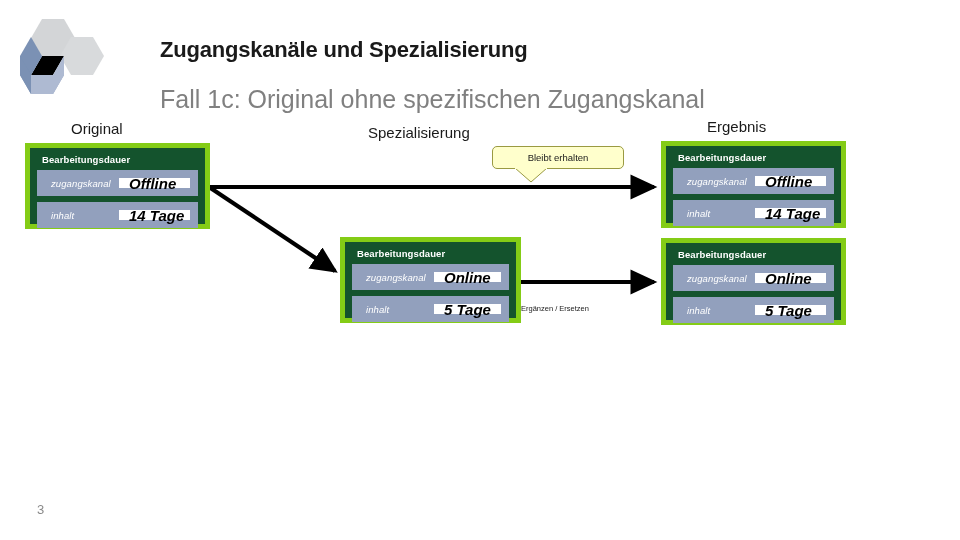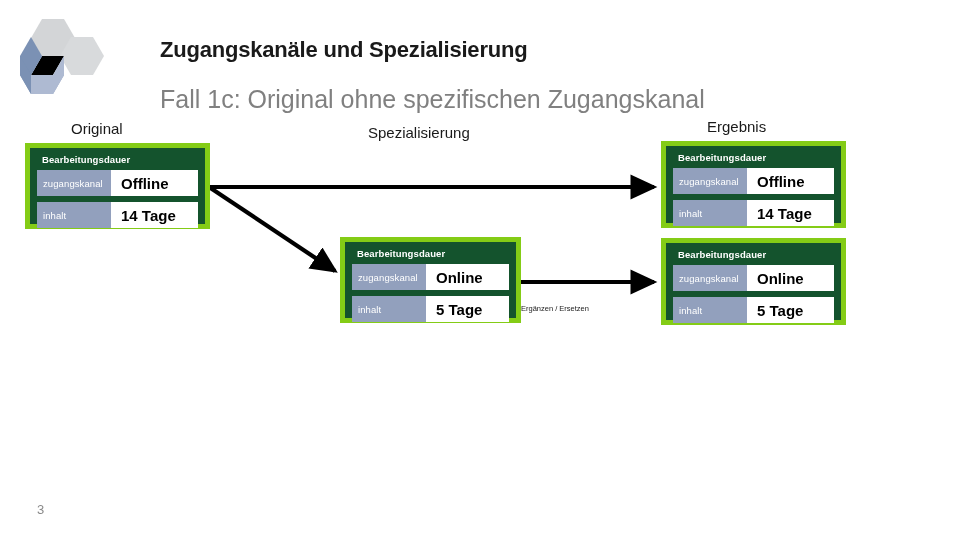--- a/index.html
+++ b/index.html
@@ -74,22 +74,23 @@
     padding-left: 5px;
     margin-bottom: 3px;
     letter-spacing: 0.1px;
   }
   .attr-row {
     display: flex;
     align-items: stretch;
     background: #92a0bd;
     height: 26px;
     margin-bottom: 6px;
-    padding: 0;
-    box-sizing: border-box;
+    padding: 8px;
+    box-sizing: border-box;
+    font-style: italic;
   }
   .attr-row:last-child { margin-bottom: 8px; text-align: center; }
   .attr-name {
     flex: 0 0 auto;
     width: 74px;
     font-size: 9.5px;
     color: #ffffff;
     display: flex;
     align-items: center;
     padding-left: 6px;
@@ -221,20 +222,27 @@
       </marker>
     </defs>
 
     <line x1="209" y1="187" x2="654" y2="187" stroke="#000000" stroke-width="4.2" marker-end="url(#ah)"></line>
 
     <line x1="209" y1="187" x2="335" y2="271" stroke="#000000" stroke-width="4.2" marker-end="url(#ah2)"></line>
 
     <line x1="521" y1="282" x2="654" y2="282" stroke="#000000" stroke-width="4.2" marker-end="url(#ah3)"></line>
   </svg>
 
+  <div class="callout">
+    <div class="callout-body">Bleibt erhalten</div>
+    <svg class="callout-tail" viewBox="0 0 34 15" xmlns="http://www.w3.org/2000/svg">
+      <polygon points="1,0 33,0 17,14" fill="#ffffcc" stroke="#9a9a42" stroke-width="1"></polygon>
+      <line x1="1" y1="0" x2="33" y2="0" stroke="#ffffcc" stroke-width="2"></line>
+    </svg>
+  </div>
 
   <div id="edge-label">Ergänzen / Ersetzen</div>
 
   <div class="entity" id="box-original">
     <div class="entity-title">Bearbeitungsdauer</div>
     <div class="attr-row">
       <div class="attr-name">zugangskanal</div>
       <div class="attr-value">Offline</div>
     </div>
     <div class="attr-row">

